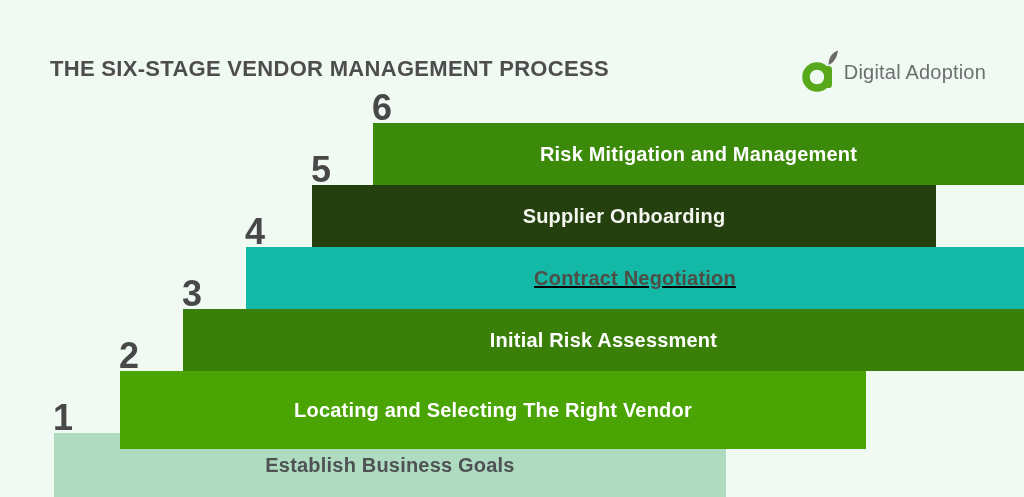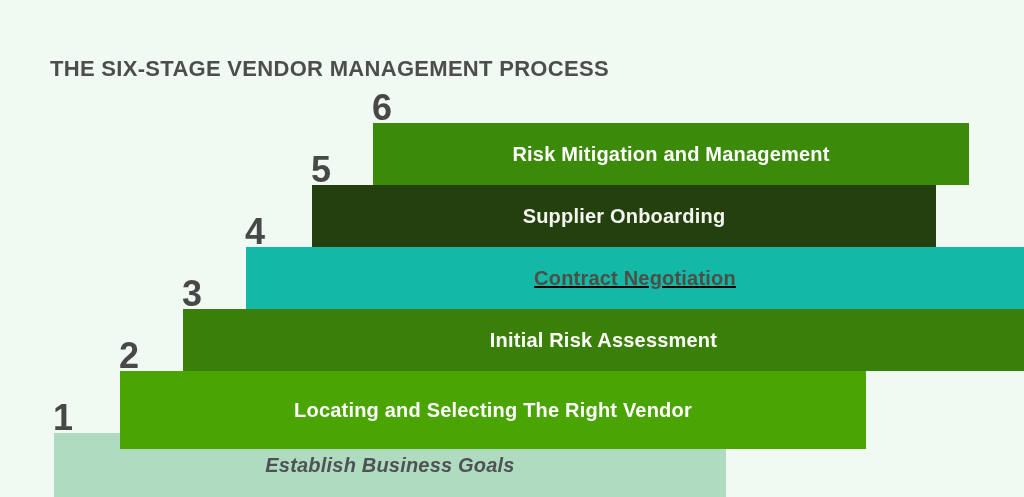--- a/index.html
+++ b/index.html
@@ -62,41 +62,49 @@
     color: #484848;
   }
 </style>
 </head>
 <body>
 
 <div class="canvas">
 
   <div class="title">THE SIX-STAGE VENDOR MANAGEMENT PROCESS</div>
 
+  <div class="logo">
+    <svg class="logo-mark" viewBox="0 0 37 44" aria-hidden="true">
+      <circle cx="15" cy="27" r="11" fill="none" stroke="#58a81b" stroke-width="7.5"></circle>
+      <rect x="22.6" y="16" width="7.4" height="22" rx="3.6" fill="#58a81b"></rect>
+      <path d="M26.5 15 C26.5 8 29.5 3 36 0.5 C35 8 31.5 13 26.5 15 Z" fill="#6b6b6b"></path>
+    </svg>
+    <div class="logo-text">Digital Adoption</div>
+  </div>
 
   <div id="stage-layer">
       <div class="stage-bar" style="left: 54px; top: 433px; width: 672px; height: 64px; background: rgb(175, 220, 192);">
-        <span class="stage-label" style="color: rgb(79, 82, 84); font-style: italic;">Establish Business Goals</span>
+        <span class="stage-label" style="color: rgb(79, 82, 84);">Establish Business Goals</span>
       </div>
       <div class="stage-number" style="left: 53px; top: 402px;">1</div>
       <div class="stage-bar" style="left: 120px; top: 371px; width: 746px; height: 78px; background: rgb(74, 165, 4);">
         <span class="stage-label" style="color: rgb(255, 255, 255);">Locating and Selecting The Right Vendor</span>
       </div>
       <div class="stage-number" style="left: 119px; top: 340px;">2</div>
       <div class="stage-bar" style="left: 183px; top: 309px; width: 841px; height: 62px; background: rgb(58, 128, 8);">
         <span class="stage-label" style="color: rgb(255, 255, 255);">Initial Risk Assessment</span>
       </div>
       <div class="stage-number" style="left: 182px; top: 278px;">3</div>
       <div class="stage-bar" style="left: 246px; top: 247px; width: 778px; height: 62px; background: #14b8a6; text-decoration: underline;">
         <span class="stage-label" style="color: rgb(79, 78, 70);">Contract Negotiation</span>
       </div>
       <div class="stage-number" style="left: 245px; top: 216px;">4</div>
       <div class="stage-bar" style="left: 312px; top: 185px; width: 624px; height: 62px; background: rgb(37, 64, 15);">
         <span class="stage-label" style="color: rgb(244, 246, 239);">Supplier Onboarding</span>
       </div>
       <div class="stage-number" style="left: 311px; top: 154px;">5</div>
-      <div class="stage-bar" style="left: 373px; top: 123px; width: 596px; height: 62px; background: rgb(59, 138, 9);">
+      <div class="stage-bar" style="left: 373px; top: 123px; width: 651px; height: 62px; background: rgb(59, 138, 9);">
         <span class="stage-label" style="color: rgb(255, 255, 255);">Risk Mitigation and Management</span>
       </div>
       <div class="stage-number" style="left: 372px; top: 92px;">6</div>
     </div>
 
 </div>
 
 </body></html>

